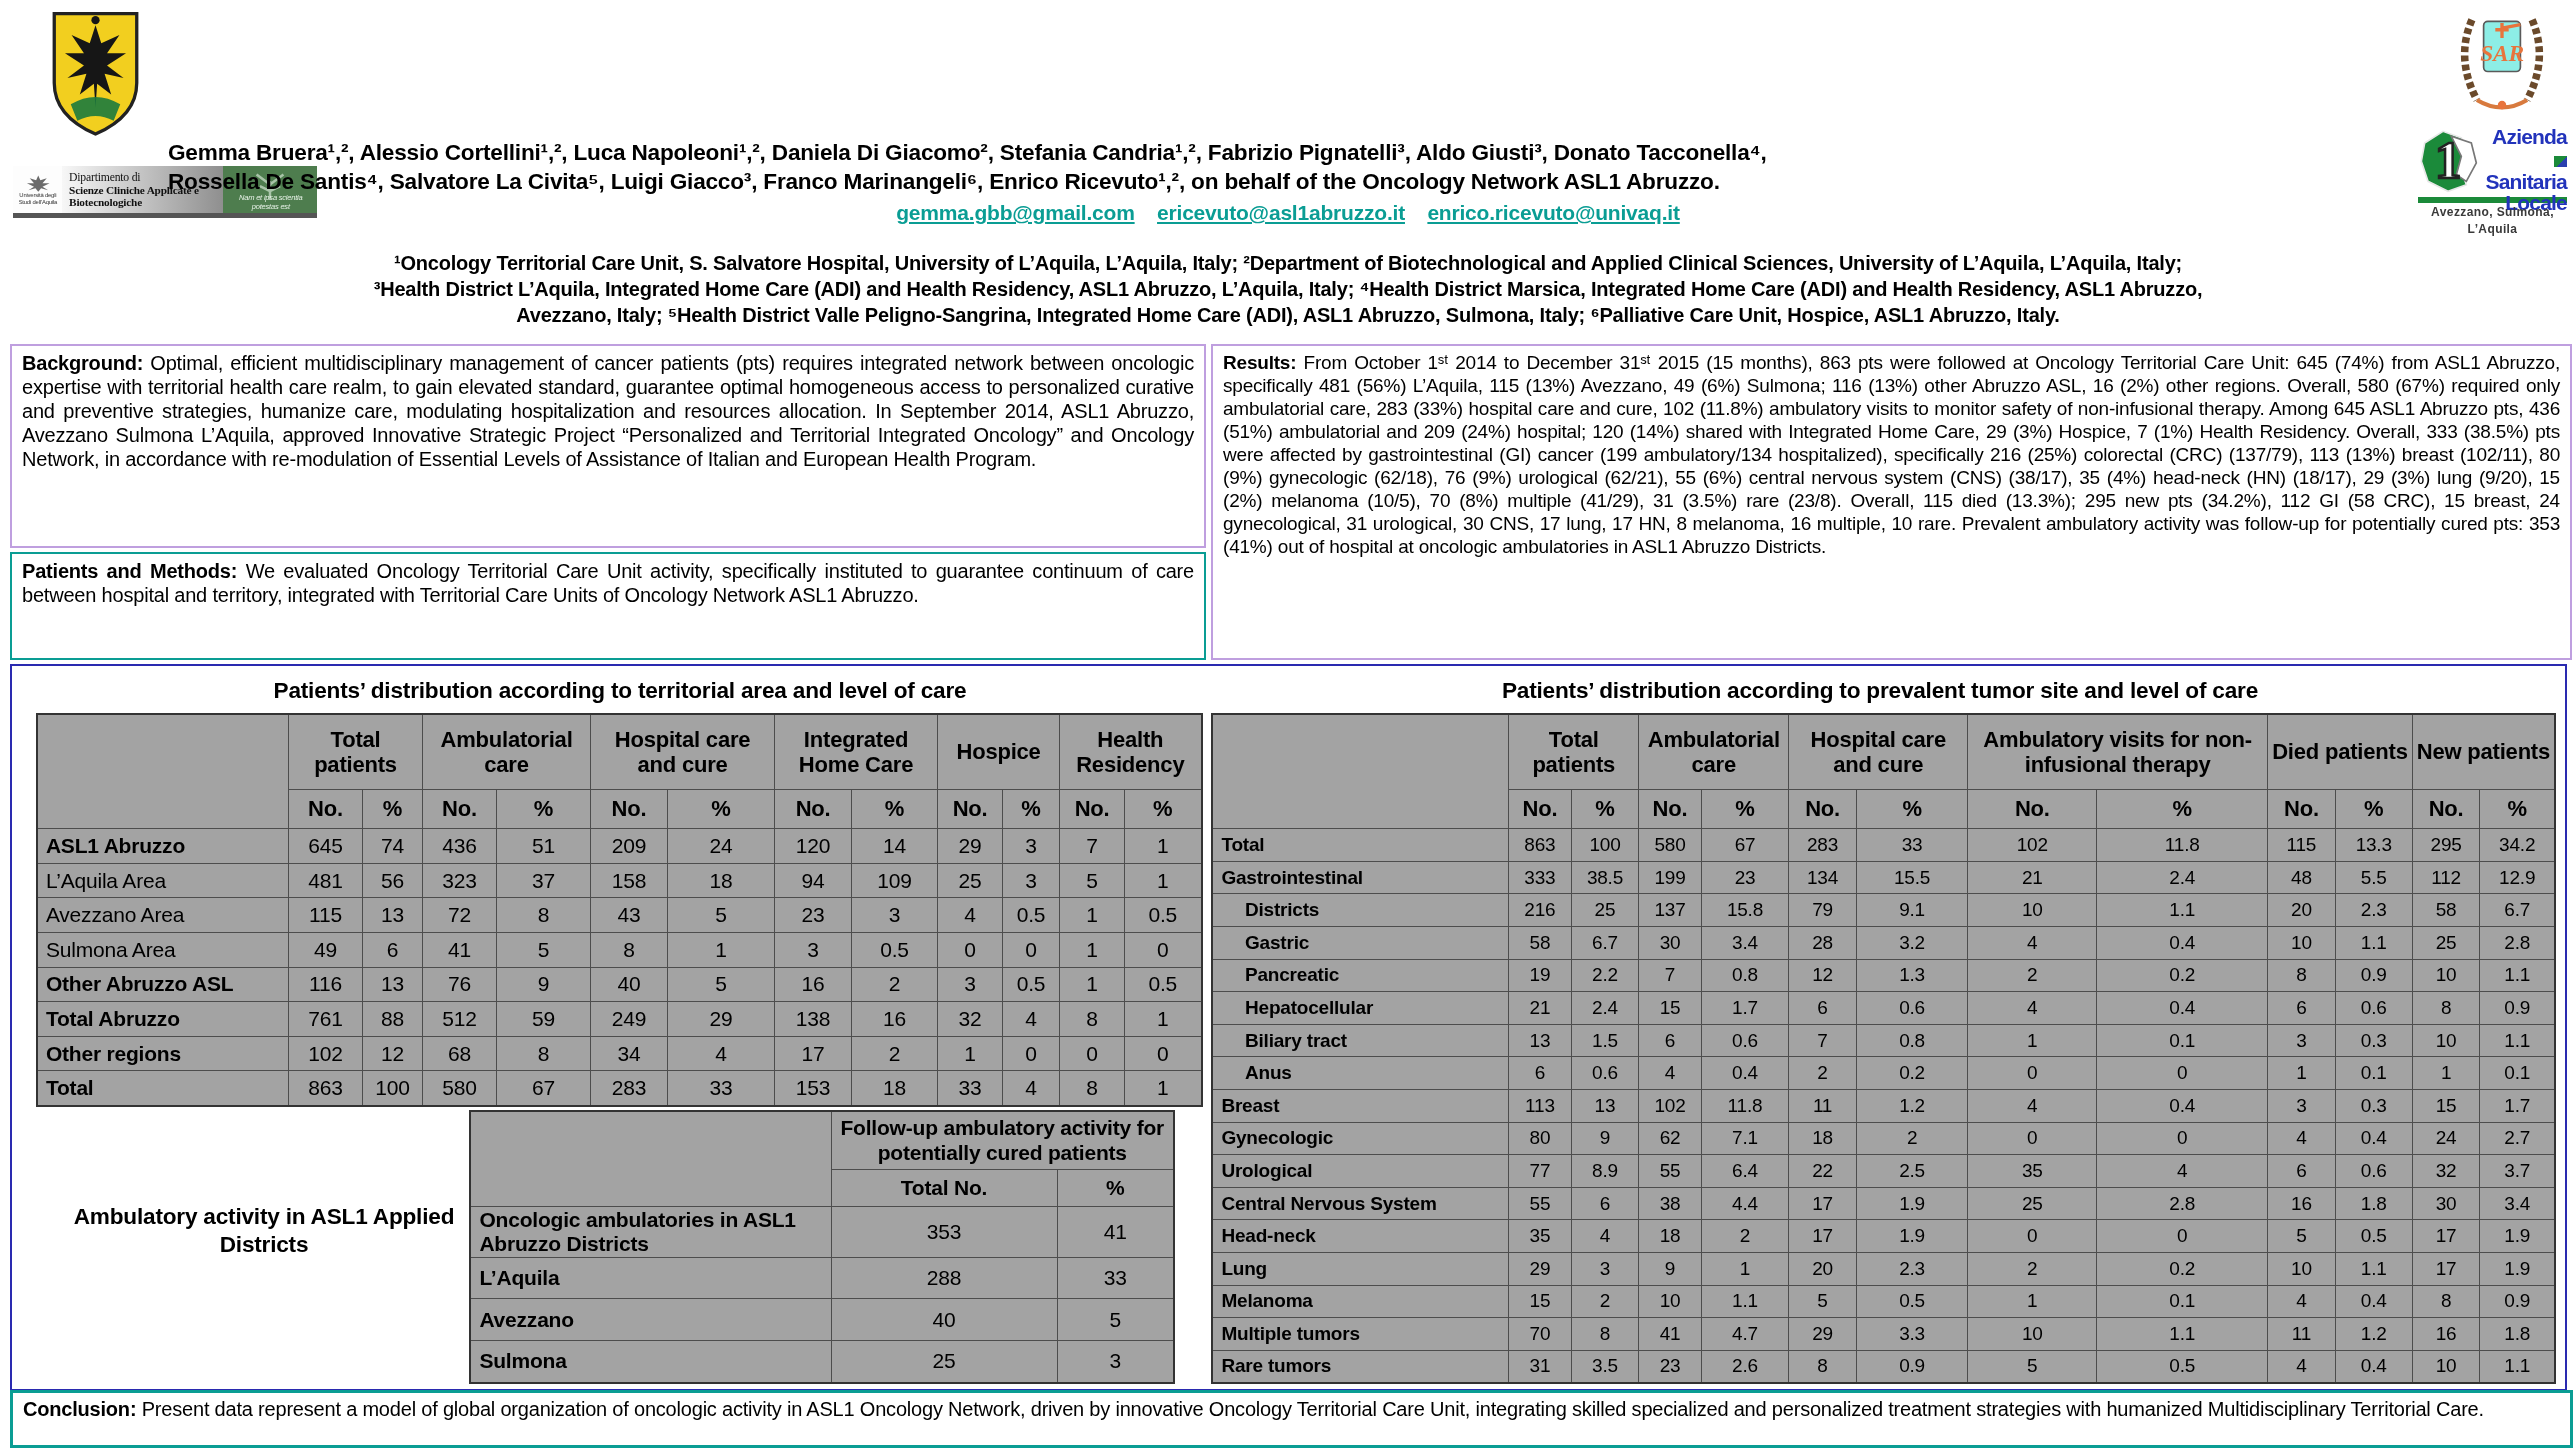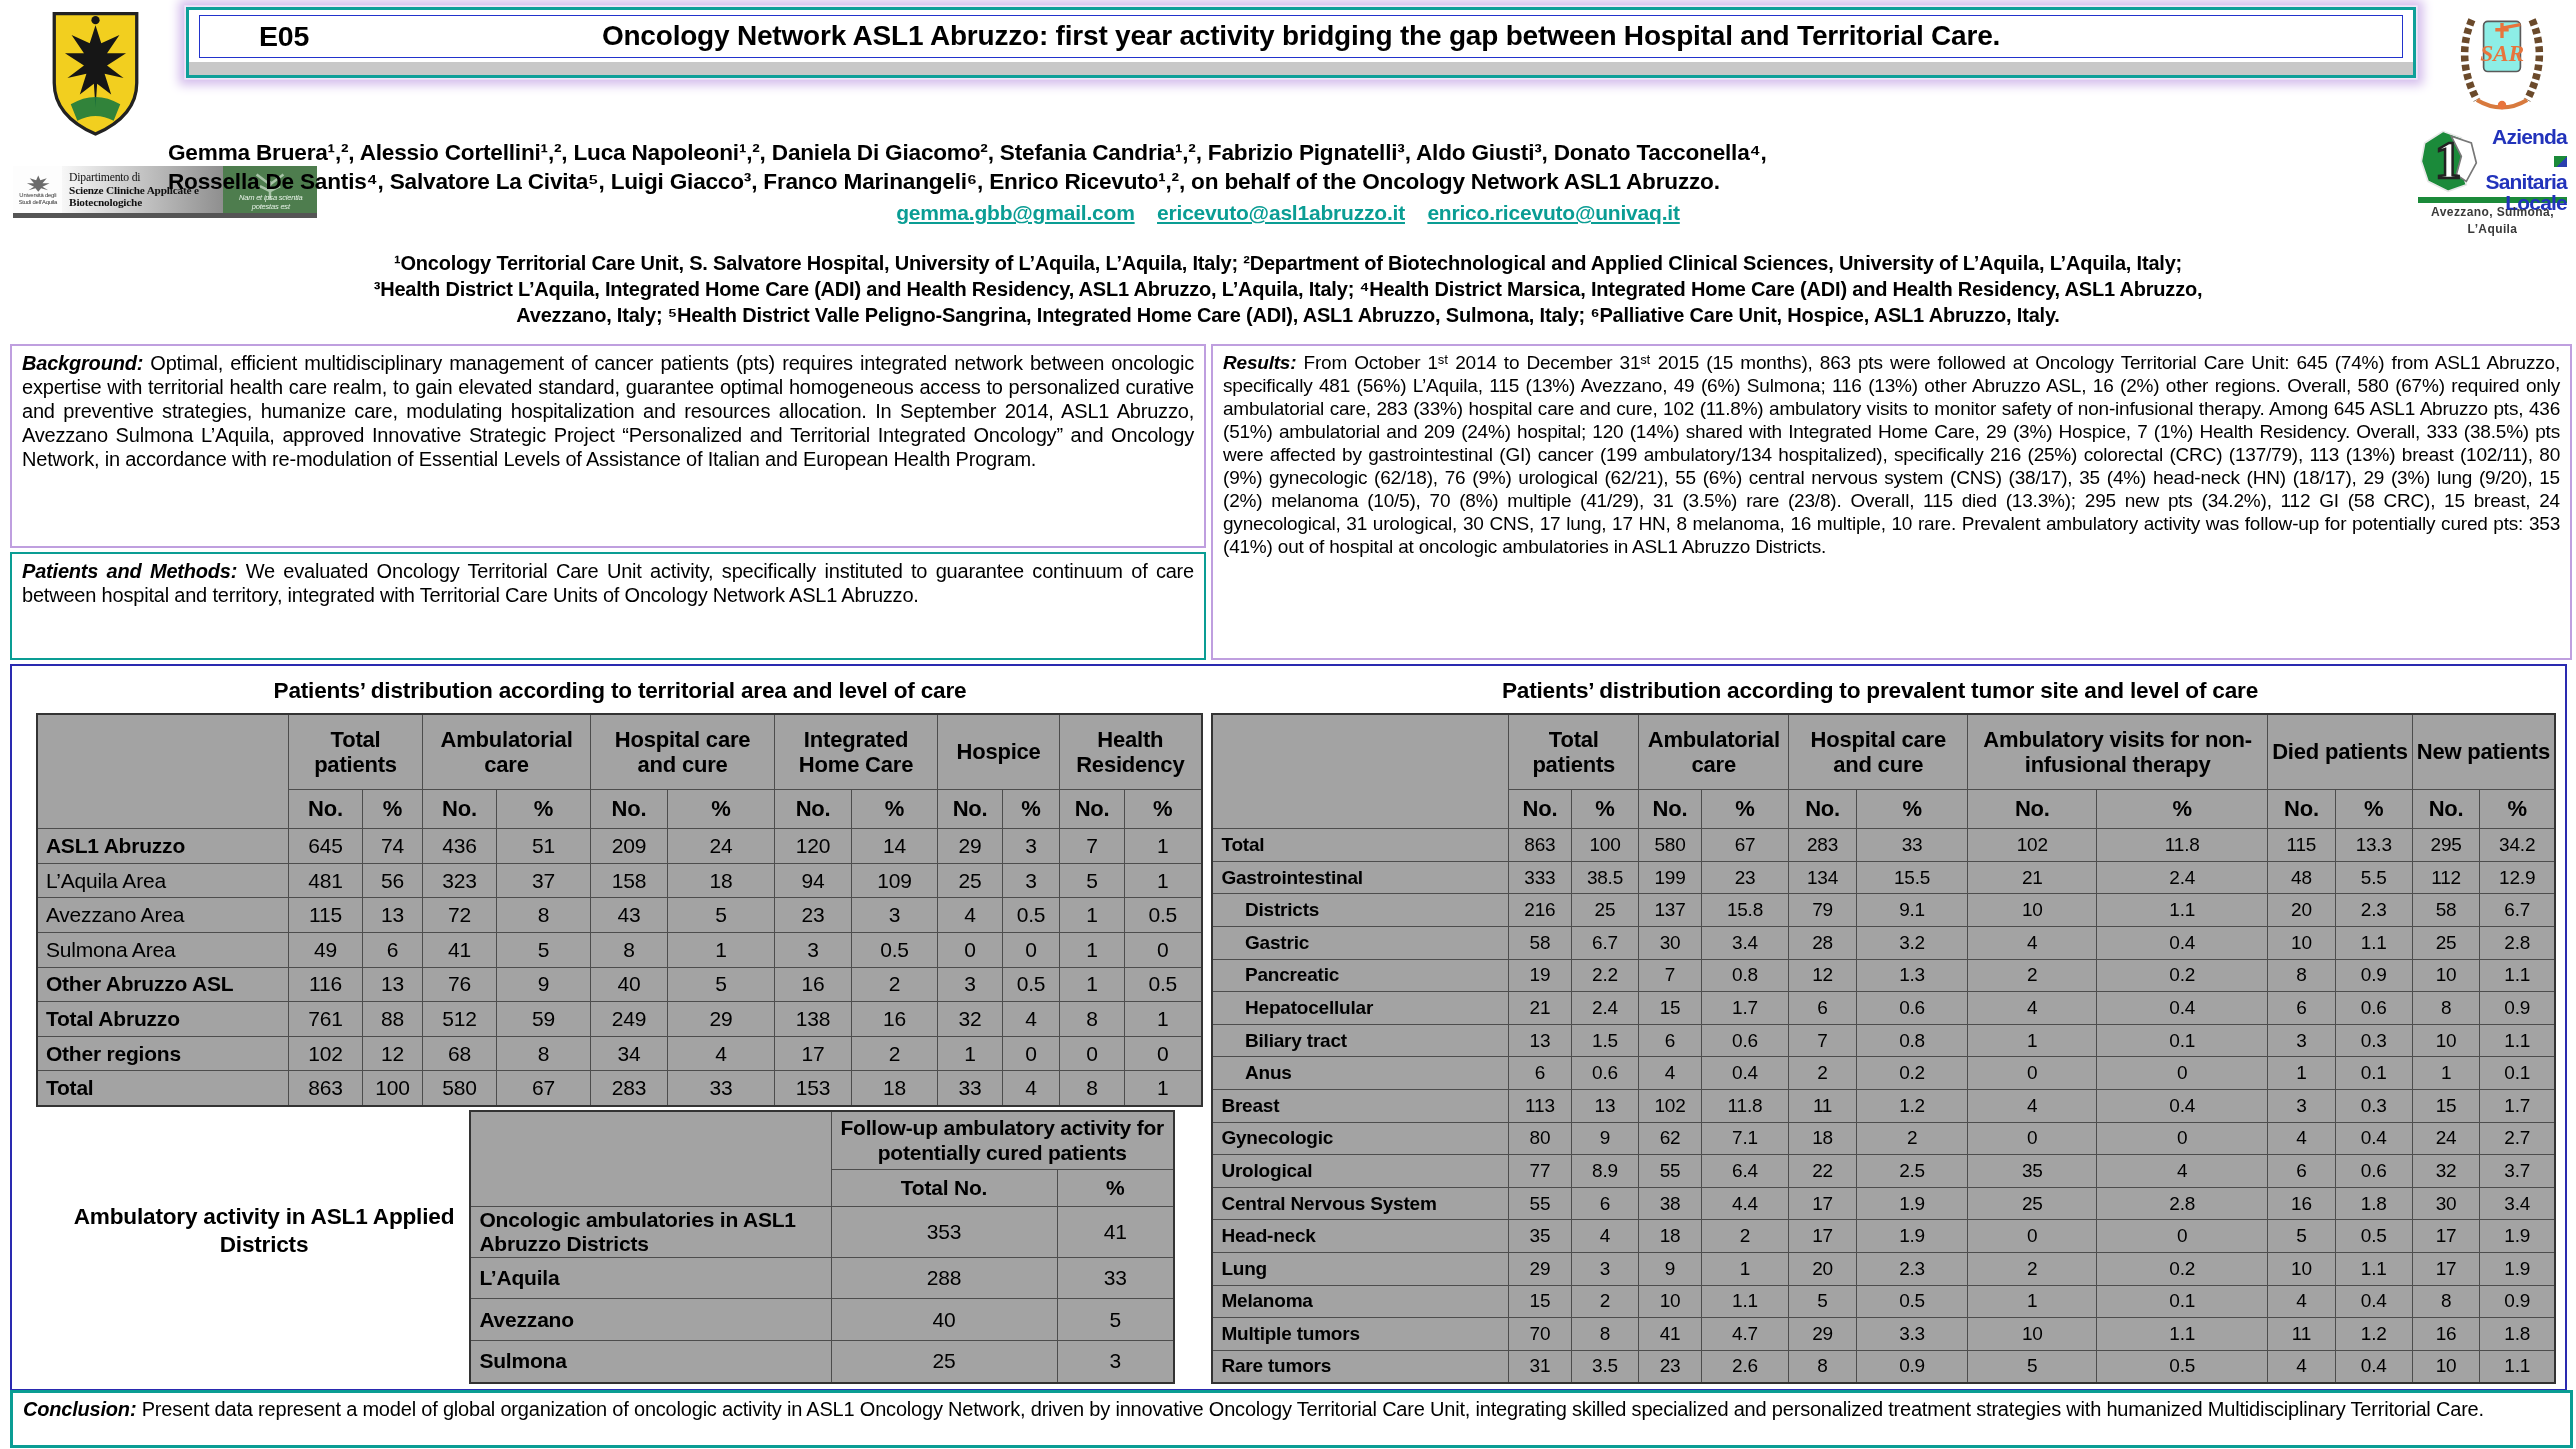--- a/index.html
+++ b/index.html
@@ -39,21 +39,21 @@
     font-size:22.6px;font-weight:bold;line-height:28.5px;}
   .emails{position:absolute;left:0;top:201px;width:2576px;text-align:center;font-size:21px;font-weight:bold;}
   .email-link{color:#0a9d94;text-decoration:underline;margin:0 8.4px;cursor:pointer;}
   .affiliations{position:absolute;left:72px;top:250px;width:2432px;text-align:center;
     font-size:20px;font-weight:bold;line-height:26px;}
   
   .secbox{position:absolute;background:#fff;padding:5px 10px;font-size:20px;line-height:24px;text-align:justify;}
   .box-background{left:10px;top:344px;width:1172px;height:190px;border:2.5px solid #bf9fdf;}
   .box-methods{left:10px;top:552px;width:1172px;height:94px;border:2.5px solid #0a9d94;}
   .box-results{left:1211px;top:344px;width:1337px;height:302px;border:2.5px solid #bf9fdf;font-size:19px;line-height:23px;}
-  .seclabel{font-weight:bold;font-style:italic;}
+  .seclabel{font-weight:bold;}
   .box-conclusion{left:10px;top:1390px;width:2537px;height:42px;border:3.4px solid #0a9d94;font-size:20px;line-height:23.5px;text-align:left;}
   
   .box-tables{position:absolute;left:10px;top:664px;width:2553px;height:723px;border:2.5px solid #2a2ab0;background:#fff;}
   .tbl-title{position:absolute;text-align:center;font-size:22.6px;font-weight:bold;}
   .tbl-left-title{left:25px;top:11.7px;width:1166px;}
   .tbl-right-title{left:1197px;top:11.7px;width:1342px;}
   .tbl-wrap{position:absolute;}
   .tbl-left{left:23.5px;top:47px;}
   .tbl-right{left:1199px;top:47px;}
   .tbl-followup{left:457px;top:444px;}
@@ -102,26 +102,20 @@
       <div class="dept-l2">Scienze Cliniche Applicate e Biotecnologiche</div>
     </div>
     <div class="dept-right">
       <svg viewBox="0 0 112 56" width="94" height="47" style="position:absolute;inset:0">
         <path d="M56 40 L56 18 M56 22 L40 10 M56 22 L72 10 M56 30 L44 24 M56 30 L68 24" stroke="#cfe3cf" stroke-width="3" fill="none" opacity="0.7"></path>
       </svg>
       <div class="dept-motto">Nam et ipsa scientia potestas est</div>
     </div>
   </div>
 
-  <div class="title-box">
-    <div class="title-inner">
-      <span class="title-code">E05</span>
-      <span class="title-text">Oncology Network ASL1 Abruzzo: first year activity bridging the gap between Hospital and Territorial Care.</span>
-    </div>
-  </div>
 
   <div class="crest-right">
     <svg viewBox="0 0 124 128" width="104" height="107">
       <path d="M26 8 Q6 55 32 104" stroke="#6b4a2b" stroke-width="9" fill="none" stroke-dasharray="7 4"></path>
       <path d="M98 8 Q118 55 92 104" stroke="#6b4a2b" stroke-width="9" fill="none" stroke-dasharray="7 4"></path>
       <path d="M32 104 Q62 122 92 104" stroke="#d87a3e" stroke-width="5" fill="none"></path>
       <rect x="40" y="10" width="44" height="60" rx="5" fill="#8deee6" stroke="#5a5a5a" stroke-width="2"></rect>
       <path d="M62 12 L62 30 M54 20 L70 20 M62 18 L84 14" stroke="#e8743c" stroke-width="4" fill="none"></path>
       <text x="62" y="58" text-anchor="middle" font-size="28" font-style="italic" font-weight="bold" fill="#e8743c" font-family="Liberation Serif, serif">SAR</text>
       <circle cx="62" cy="110" r="5" fill="#e8743c"></circle>

